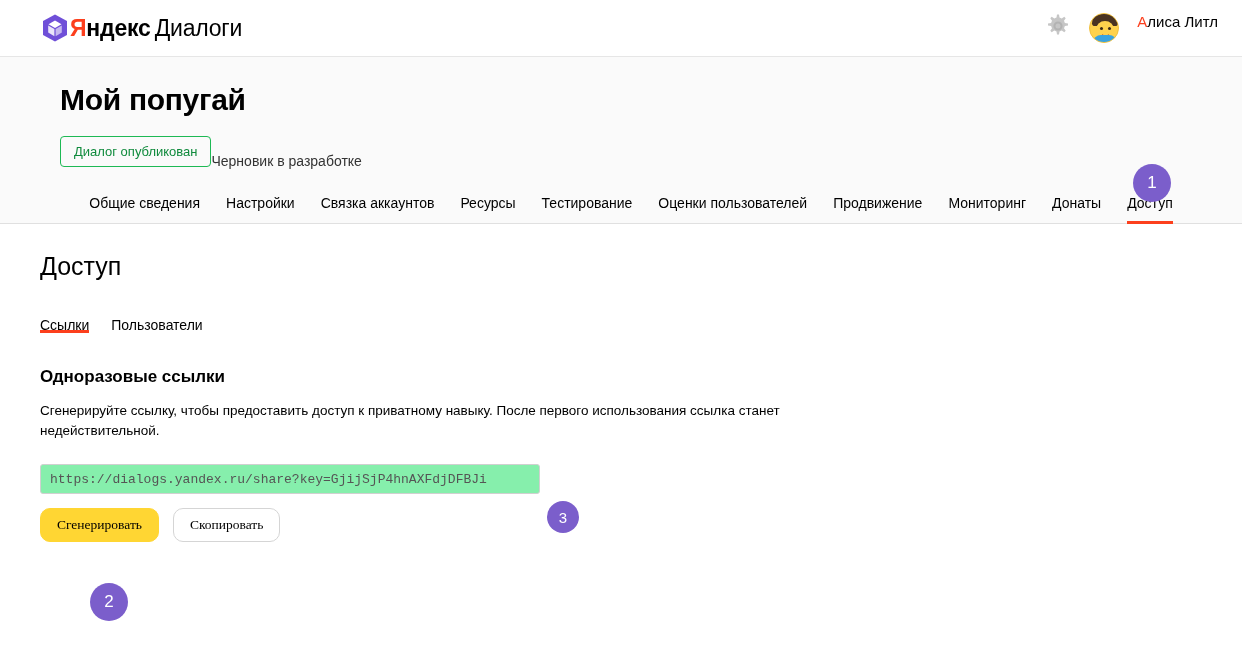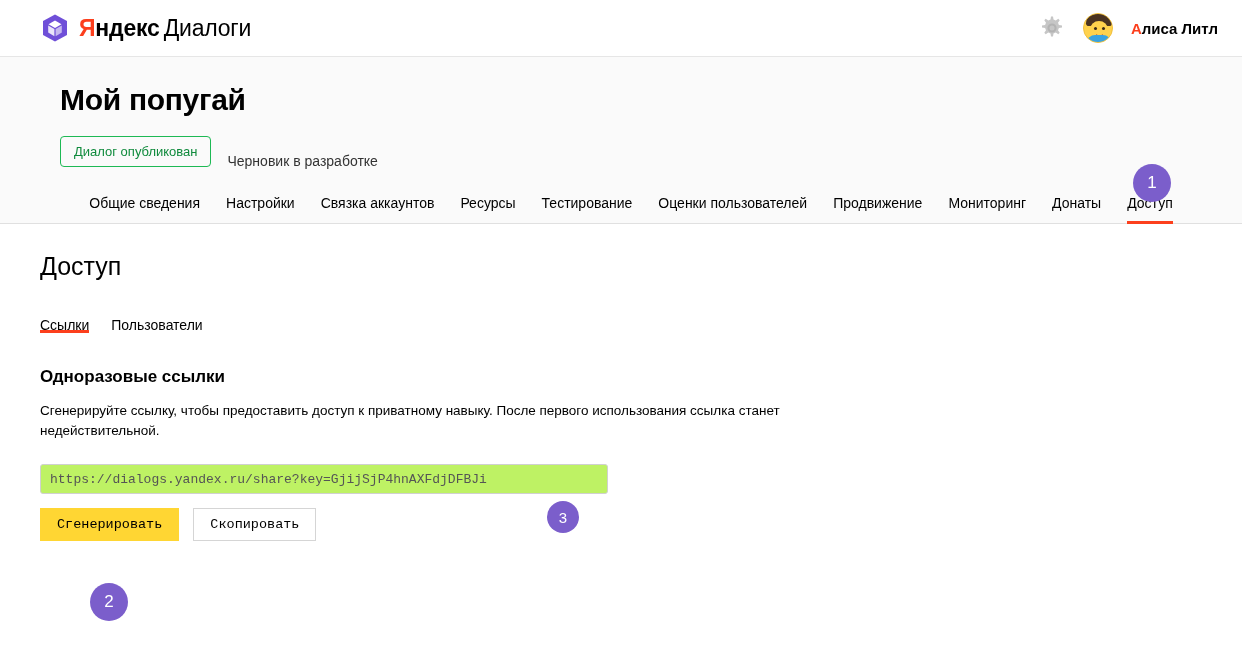--- a/index.html
+++ b/index.html
@@ -23,21 +23,20 @@
     border-bottom: 1px solid #e6e6e6;
     display: flex;
     align-items: center;
     padding: 0 24px 0 40px;
     box-sizing: border-box;
     position: relative;
   }
   .logo-group {
     display: flex;
     align-items: center;
-    gap: 9px;
   }
   .logo-mark {
     width: 30px;
     height: 30px;
     position: relative;
     display: block;
   }
   .logo-text {
     font-size: 23px;
     letter-spacing: -0.2px;
@@ -51,23 +50,22 @@
     color: #fc3f1d;
   }
   .logo-text .product {
     font-weight: normal;
     color: #000;
     margin-left: 4px;
   }
   .topbar-right {
     margin-left: auto;
     display: flex;
-    align-items: center;
+    align-items: flex-start;
     gap: 18px;
-    font-weight: bold;
   }
   .gear-icon {
     width: 26px;
     height: 26px;
     display: block;
     cursor: pointer;
   }
   .avatar {
     width: 30px;
     height: 30px;
@@ -133,21 +131,20 @@
   }
   .page-title {
     font-size: 30px;
     font-weight: bold;
     margin: 0 0 16px 0;
     letter-spacing: -0.3px;
   }
   .status-row {
     display: flex;
     align-items: center;
-    gap: 16px;
     margin-bottom: 26px;
   }
   .status-badge {
     border: 1px solid #1db954;
     color: #0f8a3c;
     border-radius: 4px;
     font-size: 13px;
     padding: 7px 13px;
     background: #fafafa;
     white-space: nowrap;
@@ -212,47 +209,47 @@
     margin: 0 0 14px 0;
   }
   .block-desc {
     font-size: 13.5px;
     line-height: 1.45;
     color: #000;
     max-width: 770px;
     margin: 0 0 24px 0;
   }
   .link-input {
-    width: 568px;
+    width: 500px;
     height: 30px;
     box-sizing: border-box;
     border: 1px solid #d0d0d0;
     border-radius: 3px;
     padding: 0 9px;
     font-family: "Liberation Mono", monospace;
     font-size: 13px;
     color: #555;
-    background: #bef264;
+    background: #86efac;
     outline: none;
     display: block;
   }
   .buttons-row {
     display: flex;
     gap: 14px;
     margin-top: 14px;
   }
   .btn {
     font-size: 13.5px;
-    border-radius: 0;
+    border-radius: 10px;
     padding: 8px 16px;
     cursor: pointer;
     border: 1px solid transparent;
     box-sizing: border-box;
     white-space: nowrap;
-    font-family: Liberation Mono, monospace;
+    font-family: Liberation Serif, serif;
   }
   .btn-primary {
     background: #ffd633;
     color: #000;
     border-color: #ffd633;
   }
   .btn-secondary {
     background: #ffffff;
     color: #000;
     border-color: #d5d5d5;

